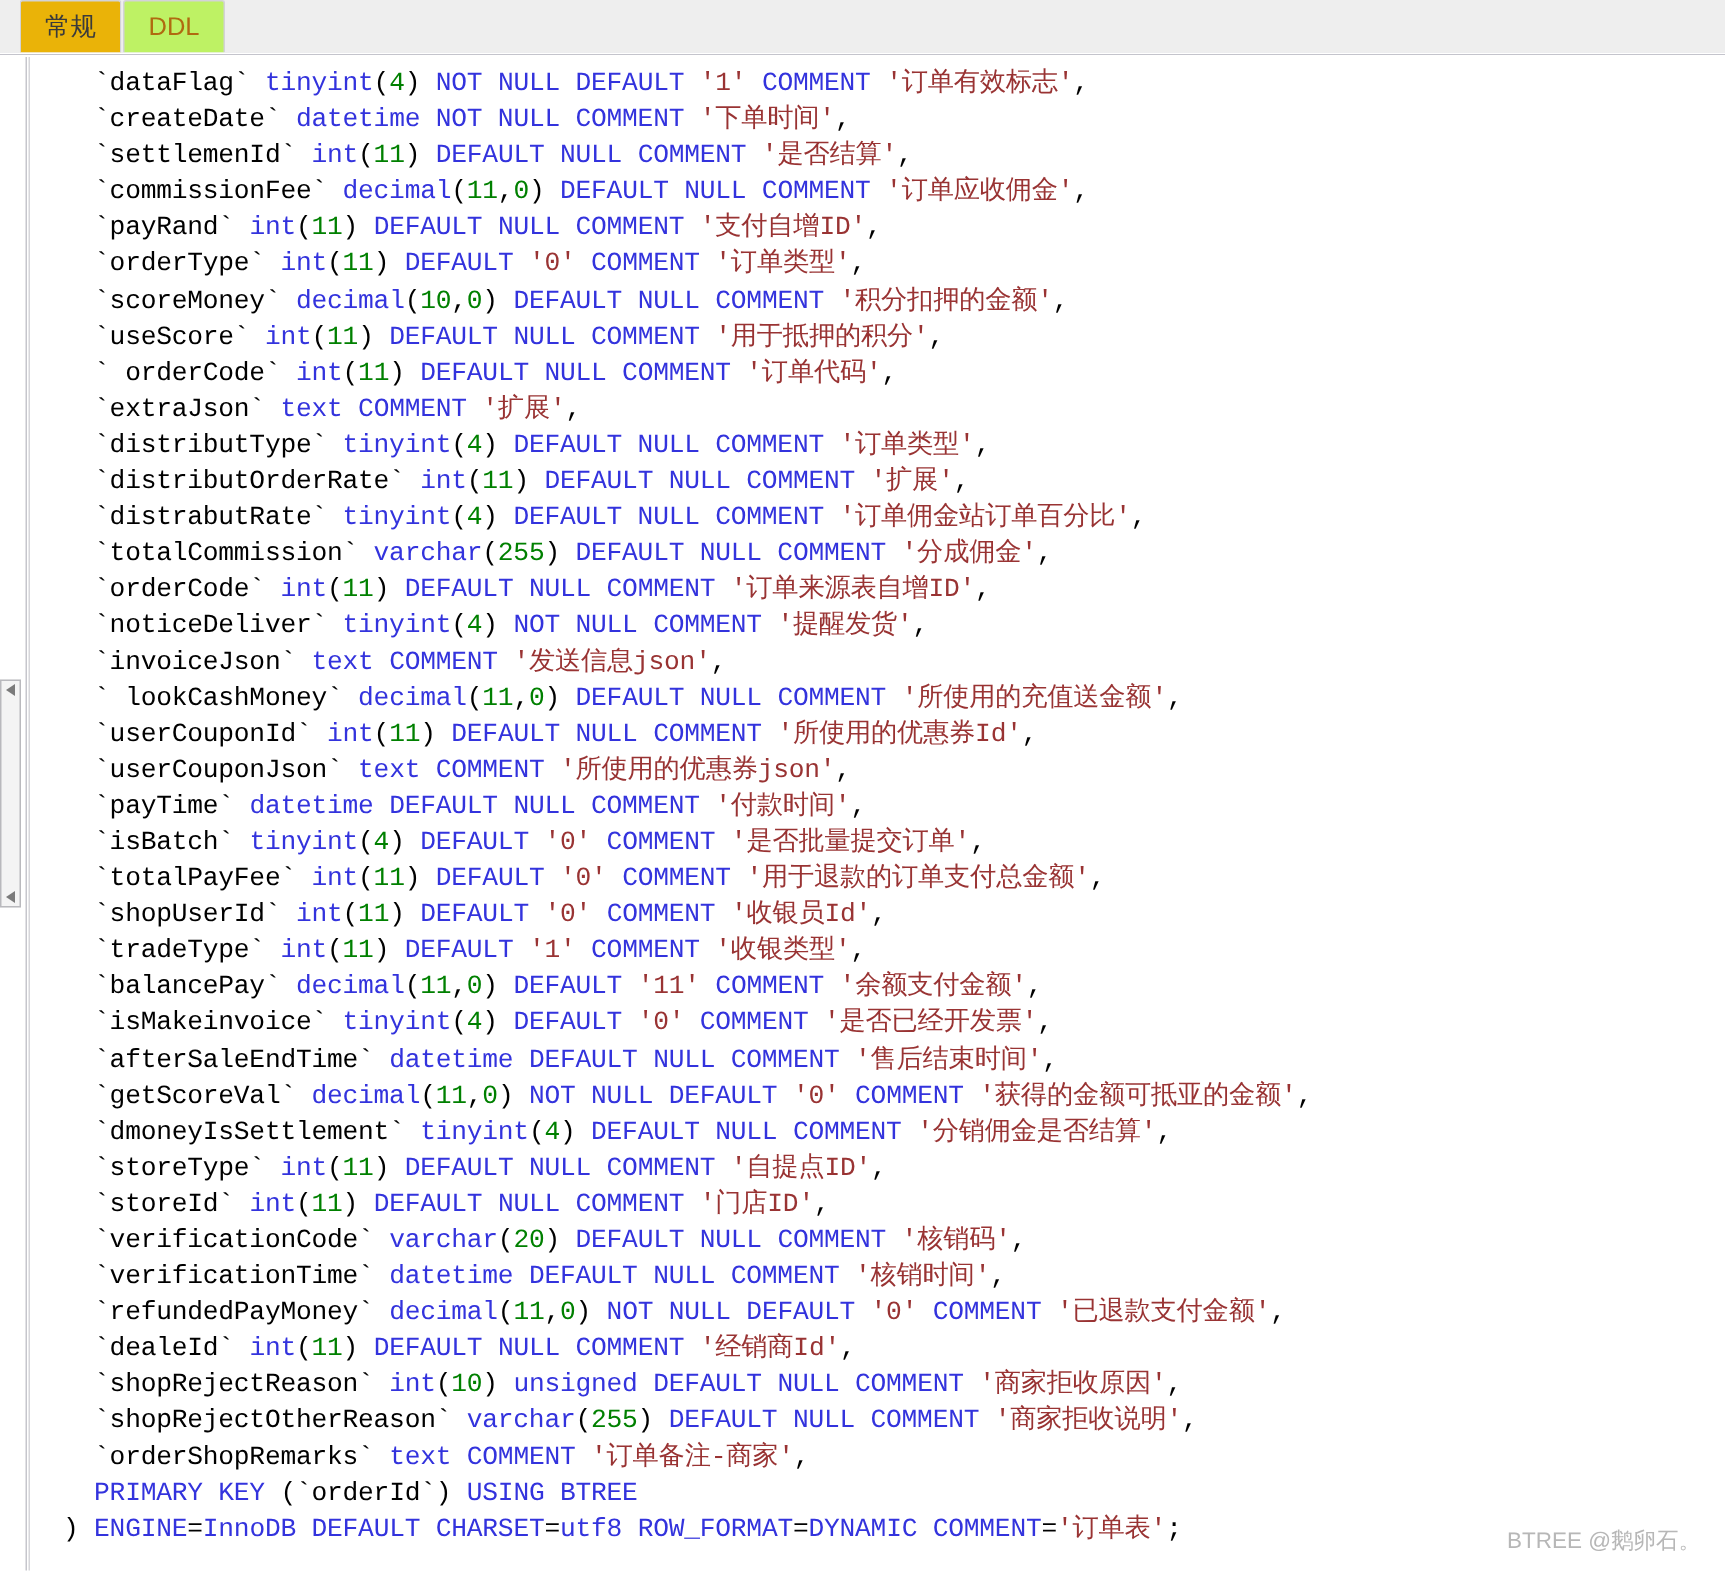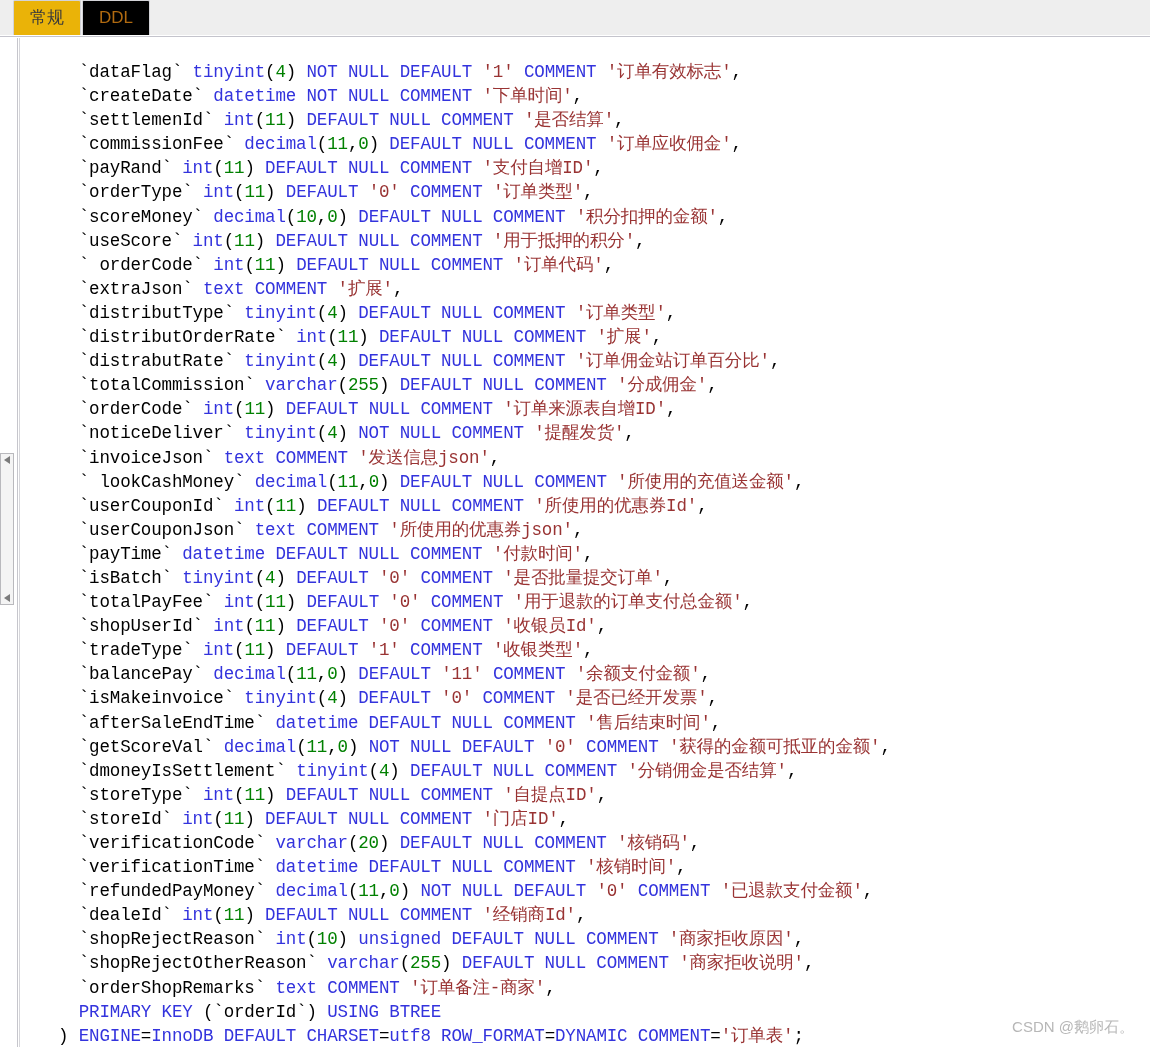--- a/index.html
+++ b/index.html
@@ -47,21 +47,21 @@
     margin-right: 1px;
     font-family: "Liberation Sans", sans-serif;
     white-space: nowrap;
     cursor: default;
   }
   .tab.inactive {
     background: #eab308;
     color: #3b3b3b;
   }
   .tab.active {
-    background: #000000;
+    background: #bef264;
     color: #b06a10;
     font-family: "Liberation Sans", sans-serif;
   }
 
   
   .tab-underline {
     position: absolute;
     left: 0; top: 35px;
     width: 1150px;
     height: 3px;
@@ -115,21 +115,21 @@
     left: 19px; top: 0;
     width: 1131px;
     height: 1009px;
     background: #ffffff;
     border-left: 1px solid #d6d6da;
     box-sizing: border-box;
     overflow: hidden;
   }
 
   pre.code {
-    margin: 16px;
+    margin: 0;
     padding: 6px 0 0 22px;
     font-family: "Liberation Mono", "DejaVu Sans Mono", monospace;
     font-size: 17.5px;
     line-height: 24.1px;
     color: #000000;
     white-space: pre;
     letter-spacing: -0.15px;
   }
   .ln { display: block; height: 24.1px; }
 
@@ -169,16 +169,16 @@
       <div class="splitter-handle">
         <span class="splitter-arrow"></span>
         <span class="splitter-arrow"></span>
       </div>
     </div>
 
     <div class="code-area">
       <pre class="code" id="code-pre"><span class="ln"><span class="punc">  </span><span class="id">`dataFlag`</span><span class="punc"> </span><span class="typ">tinyint</span><span class="punc">(</span><span class="num">4</span><span class="punc">) </span><span class="kw">NOT NULL DEFAULT </span><span class="str">'1'</span><span class="punc"> </span><span class="kw">COMMENT </span><span class="str">'订单有效标志'</span><span class="punc">,</span></span><span class="ln"><span class="punc">  </span><span class="id">`createDate`</span><span class="punc"> </span><span class="typ">datetime</span><span class="punc"> </span><span class="kw">NOT NULL COMMENT </span><span class="str">'下单时间'</span><span class="punc">,</span></span><span class="ln"><span class="punc">  </span><span class="id">`settlemenId`</span><span class="punc"> </span><span class="typ">int</span><span class="punc">(</span><span class="num">11</span><span class="punc">) </span><span class="kw">DEFAULT NULL COMMENT </span><span class="str">'是否结算'</span><span class="punc">,</span></span><span class="ln"><span class="punc">  </span><span class="id">`commissionFee`</span><span class="punc"> </span><span class="typ">decimal</span><span class="punc">(</span><span class="num">11</span><span class="punc">,</span><span class="num">0</span><span class="punc">) </span><span class="kw">DEFAULT NULL COMMENT </span><span class="str">'订单应收佣金'</span><span class="punc">,</span></span><span class="ln"><span class="punc">  </span><span class="id">`payRand`</span><span class="punc"> </span><span class="typ">int</span><span class="punc">(</span><span class="num">11</span><span class="punc">) </span><span class="kw">DEFAULT NULL COMMENT </span><span class="str">'支付自增ID'</span><span class="punc">,</span></span><span class="ln"><span class="punc">  </span><span class="id">`orderType`</span><span class="punc"> </span><span class="typ">int</span><span class="punc">(</span><span class="num">11</span><span class="punc">) </span><span class="kw">DEFAULT </span><span class="str">'0'</span><span class="punc"> </span><span class="kw">COMMENT </span><span class="str">'订单类型'</span><span class="punc">,</span></span><span class="ln"><span class="punc">  </span><span class="id">`scoreMoney`</span><span class="punc"> </span><span class="typ">decimal</span><span class="punc">(</span><span class="num">10</span><span class="punc">,</span><span class="num">0</span><span class="punc">) </span><span class="kw">DEFAULT NULL COMMENT </span><span class="str">'积分扣押的金额'</span><span class="punc">,</span></span><span class="ln"><span class="punc">  </span><span class="id">`useScore`</span><span class="punc"> </span><span class="typ">int</span><span class="punc">(</span><span class="num">11</span><span class="punc">) </span><span class="kw">DEFAULT NULL COMMENT </span><span class="str">'用于抵押的积分'</span><span class="punc">,</span></span><span class="ln"><span class="punc">  </span><span class="id">` orderCode`</span><span class="punc"> </span><span class="typ">int</span><span class="punc">(</span><span class="num">11</span><span class="punc">) </span><span class="kw">DEFAULT NULL COMMENT </span><span class="str">'订单代码'</span><span class="punc">,</span></span><span class="ln"><span class="punc">  </span><span class="id">`extraJson`</span><span class="punc"> </span><span class="typ">text</span><span class="punc"> </span><span class="kw">COMMENT </span><span class="str">'扩展'</span><span class="punc">,</span></span><span class="ln"><span class="punc">  </span><span class="id">`distributType`</span><span class="punc"> </span><span class="typ">tinyint</span><span class="punc">(</span><span class="num">4</span><span class="punc">) </span><span class="kw">DEFAULT NULL COMMENT </span><span class="str">'订单类型'</span><span class="punc">,</span></span><span class="ln"><span class="punc">  </span><span class="id">`distributOrderRate`</span><span class="punc"> </span><span class="typ">int</span><span class="punc">(</span><span class="num">11</span><span class="punc">) </span><span class="kw">DEFAULT NULL COMMENT </span><span class="str">'扩展'</span><span class="punc">,</span></span><span class="ln"><span class="punc">  </span><span class="id">`distrabutRate`</span><span class="punc"> </span><span class="typ">tinyint</span><span class="punc">(</span><span class="num">4</span><span class="punc">) </span><span class="kw">DEFAULT NULL COMMENT </span><span class="str">'订单佣金站订单百分比'</span><span class="punc">,</span></span><span class="ln"><span class="punc">  </span><span class="id">`totalCommission`</span><span class="punc"> </span><span class="typ">varchar</span><span class="punc">(</span><span class="num">255</span><span class="punc">) </span><span class="kw">DEFAULT NULL COMMENT </span><span class="str">'分成佣金'</span><span class="punc">,</span></span><span class="ln"><span class="punc">  </span><span class="id">`orderCode`</span><span class="punc"> </span><span class="typ">int</span><span class="punc">(</span><span class="num">11</span><span class="punc">) </span><span class="kw">DEFAULT NULL COMMENT </span><span class="str">'订单来源表自增ID'</span><span class="punc">,</span></span><span class="ln"><span class="punc">  </span><span class="id">`noticeDeliver`</span><span class="punc"> </span><span class="typ">tinyint</span><span class="punc">(</span><span class="num">4</span><span class="punc">) </span><span class="kw">NOT NULL COMMENT </span><span class="str">'提醒发货'</span><span class="punc">,</span></span><span class="ln"><span class="punc">  </span><span class="id">`invoiceJson`</span><span class="punc"> </span><span class="typ">text</span><span class="punc"> </span><span class="kw">COMMENT </span><span class="str">'发送信息json'</span><span class="punc">,</span></span><span class="ln"><span class="punc">  </span><span class="id">` lookCashMoney`</span><span class="punc"> </span><span class="typ">decimal</span><span class="punc">(</span><span class="num">11</span><span class="punc">,</span><span class="num">0</span><span class="punc">) </span><span class="kw">DEFAULT NULL COMMENT </span><span class="str">'所使用的充值送金额'</span><span class="punc">,</span></span><span class="ln"><span class="punc">  </span><span class="id">`userCouponId`</span><span class="punc"> </span><span class="typ">int</span><span class="punc">(</span><span class="num">11</span><span class="punc">) </span><span class="kw">DEFAULT NULL COMMENT </span><span class="str">'所使用的优惠券Id'</span><span class="punc">,</span></span><span class="ln"><span class="punc">  </span><span class="id">`userCouponJson`</span><span class="punc"> </span><span class="typ">text</span><span class="punc"> </span><span class="kw">COMMENT </span><span class="str">'所使用的优惠券json'</span><span class="punc">,</span></span><span class="ln"><span class="punc">  </span><span class="id">`payTime`</span><span class="punc"> </span><span class="typ">datetime</span><span class="punc"> </span><span class="kw">DEFAULT NULL COMMENT </span><span class="str">'付款时间'</span><span class="punc">,</span></span><span class="ln"><span class="punc">  </span><span class="id">`isBatch`</span><span class="punc"> </span><span class="typ">tinyint</span><span class="punc">(</span><span class="num">4</span><span class="punc">) </span><span class="kw">DEFAULT </span><span class="str">'0'</span><span class="punc"> </span><span class="kw">COMMENT </span><span class="str">'是否批量提交订单'</span><span class="punc">,</span></span><span class="ln"><span class="punc">  </span><span class="id">`totalPayFee`</span><span class="punc"> </span><span class="typ">int</span><span class="punc">(</span><span class="num">11</span><span class="punc">) </span><span class="kw">DEFAULT </span><span class="str">'0'</span><span class="punc"> </span><span class="kw">COMMENT </span><span class="str">'用于退款的订单支付总金额'</span><span class="punc">,</span></span><span class="ln"><span class="punc">  </span><span class="id">`shopUserId`</span><span class="punc"> </span><span class="typ">int</span><span class="punc">(</span><span class="num">11</span><span class="punc">) </span><span class="kw">DEFAULT </span><span class="str">'0'</span><span class="punc"> </span><span class="kw">COMMENT </span><span class="str">'收银员Id'</span><span class="punc">,</span></span><span class="ln"><span class="punc">  </span><span class="id">`tradeType`</span><span class="punc"> </span><span class="typ">int</span><span class="punc">(</span><span class="num">11</span><span class="punc">) </span><span class="kw">DEFAULT </span><span class="str">'1'</span><span class="punc"> </span><span class="kw">COMMENT </span><span class="str">'收银类型'</span><span class="punc">,</span></span><span class="ln"><span class="punc">  </span><span class="id">`balancePay`</span><span class="punc"> </span><span class="typ">decimal</span><span class="punc">(</span><span class="num">11</span><span class="punc">,</span><span class="num">0</span><span class="punc">) </span><span class="kw">DEFAULT </span><span class="str">'11'</span><span class="punc"> </span><span class="kw">COMMENT </span><span class="str">'余额支付金额'</span><span class="punc">,</span></span><span class="ln"><span class="punc">  </span><span class="id">`isMakeinvoice`</span><span class="punc"> </span><span class="typ">tinyint</span><span class="punc">(</span><span class="num">4</span><span class="punc">) </span><span class="kw">DEFAULT </span><span class="str">'0'</span><span class="punc"> </span><span class="kw">COMMENT </span><span class="str">'是否已经开发票'</span><span class="punc">,</span></span><span class="ln"><span class="punc">  </span><span class="id">`afterSaleEndTime`</span><span class="punc"> </span><span class="typ">datetime</span><span class="punc"> </span><span class="kw">DEFAULT NULL COMMENT </span><span class="str">'售后结束时间'</span><span class="punc">,</span></span><span class="ln"><span class="punc">  </span><span class="id">`getScoreVal`</span><span class="punc"> </span><span class="typ">decimal</span><span class="punc">(</span><span class="num">11</span><span class="punc">,</span><span class="num">0</span><span class="punc">) </span><span class="kw">NOT NULL DEFAULT </span><span class="str">'0'</span><span class="punc"> </span><span class="kw">COMMENT </span><span class="str">'获得的金额可抵亚的金额'</span><span class="punc">,</span></span><span class="ln"><span class="punc">  </span><span class="id">`dmoneyIsSettlement`</span><span class="punc"> </span><span class="typ">tinyint</span><span class="punc">(</span><span class="num">4</span><span class="punc">) </span><span class="kw">DEFAULT NULL COMMENT </span><span class="str">'分销佣金是否结算'</span><span class="punc">,</span></span><span class="ln"><span class="punc">  </span><span class="id">`storeType`</span><span class="punc"> </span><span class="typ">int</span><span class="punc">(</span><span class="num">11</span><span class="punc">) </span><span class="kw">DEFAULT NULL COMMENT </span><span class="str">'自提点ID'</span><span class="punc">,</span></span><span class="ln"><span class="punc">  </span><span class="id">`storeId`</span><span class="punc"> </span><span class="typ">int</span><span class="punc">(</span><span class="num">11</span><span class="punc">) </span><span class="kw">DEFAULT NULL COMMENT </span><span class="str">'门店ID'</span><span class="punc">,</span></span><span class="ln"><span class="punc">  </span><span class="id">`verificationCode`</span><span class="punc"> </span><span class="typ">varchar</span><span class="punc">(</span><span class="num">20</span><span class="punc">) </span><span class="kw">DEFAULT NULL COMMENT </span><span class="str">'核销码'</span><span class="punc">,</span></span><span class="ln"><span class="punc">  </span><span class="id">`verificationTime`</span><span class="punc"> </span><span class="typ">datetime</span><span class="punc"> </span><span class="kw">DEFAULT NULL COMMENT </span><span class="str">'核销时间'</span><span class="punc">,</span></span><span class="ln"><span class="punc">  </span><span class="id">`refundedPayMoney`</span><span class="punc"> </span><span class="typ">decimal</span><span class="punc">(</span><span class="num">11</span><span class="punc">,</span><span class="num">0</span><span class="punc">) </span><span class="kw">NOT NULL DEFAULT </span><span class="str">'0'</span><span class="punc"> </span><span class="kw">COMMENT </span><span class="str">'已退款支付金额'</span><span class="punc">,</span></span><span class="ln"><span class="punc">  </span><span class="id">`dealeId`</span><span class="punc"> </span><span class="typ">int</span><span class="punc">(</span><span class="num">11</span><span class="punc">) </span><span class="kw">DEFAULT NULL COMMENT </span><span class="str">'经销商Id'</span><span class="punc">,</span></span><span class="ln"><span class="punc">  </span><span class="id">`shopRejectReason`</span><span class="punc"> </span><span class="typ">int</span><span class="punc">(</span><span class="num">10</span><span class="punc">) </span><span class="kw">unsigned DEFAULT NULL COMMENT </span><span class="str">'商家拒收原因'</span><span class="punc">,</span></span><span class="ln"><span class="punc">  </span><span class="id">`shopRejectOtherReason`</span><span class="punc"> </span><span class="typ">varchar</span><span class="punc">(</span><span class="num">255</span><span class="punc">) </span><span class="kw">DEFAULT NULL COMMENT </span><span class="str">'商家拒收说明'</span><span class="punc">,</span></span><span class="ln"><span class="punc">  </span><span class="id">`orderShopRemarks`</span><span class="punc"> </span><span class="typ">text</span><span class="punc"> </span><span class="kw">COMMENT </span><span class="str">'订单备注-商家'</span><span class="punc">,</span></span><span class="ln"><span class="punc">  </span><span class="kw">PRIMARY KEY </span><span class="punc">(</span><span class="id">`orderId`</span><span class="punc">) </span><span class="kw">USING BTREE</span></span><span class="ln"><span class="punc">) </span><span class="kw">ENGINE</span><span class="punc">=</span><span class="kw">InnoDB</span><span class="punc"> </span><span class="kw">DEFAULT CHARSET</span><span class="punc">=</span><span class="kw">utf8</span><span class="punc"> </span><span class="kw">ROW_FORMAT</span><span class="punc">=</span><span class="kw">DYNAMIC</span><span class="punc"> </span><span class="kw">COMMENT</span><span class="punc">=</span><span class="str">'订单表'</span><span class="punc">;</span></span></pre>
     </div>
 
-    <div class="watermark">CSDN @鹅卵石。</div>
+    <div class="watermark">BTREE @鹅卵石。</div>
   </div>
 
 </div>
 
 </body></html>

